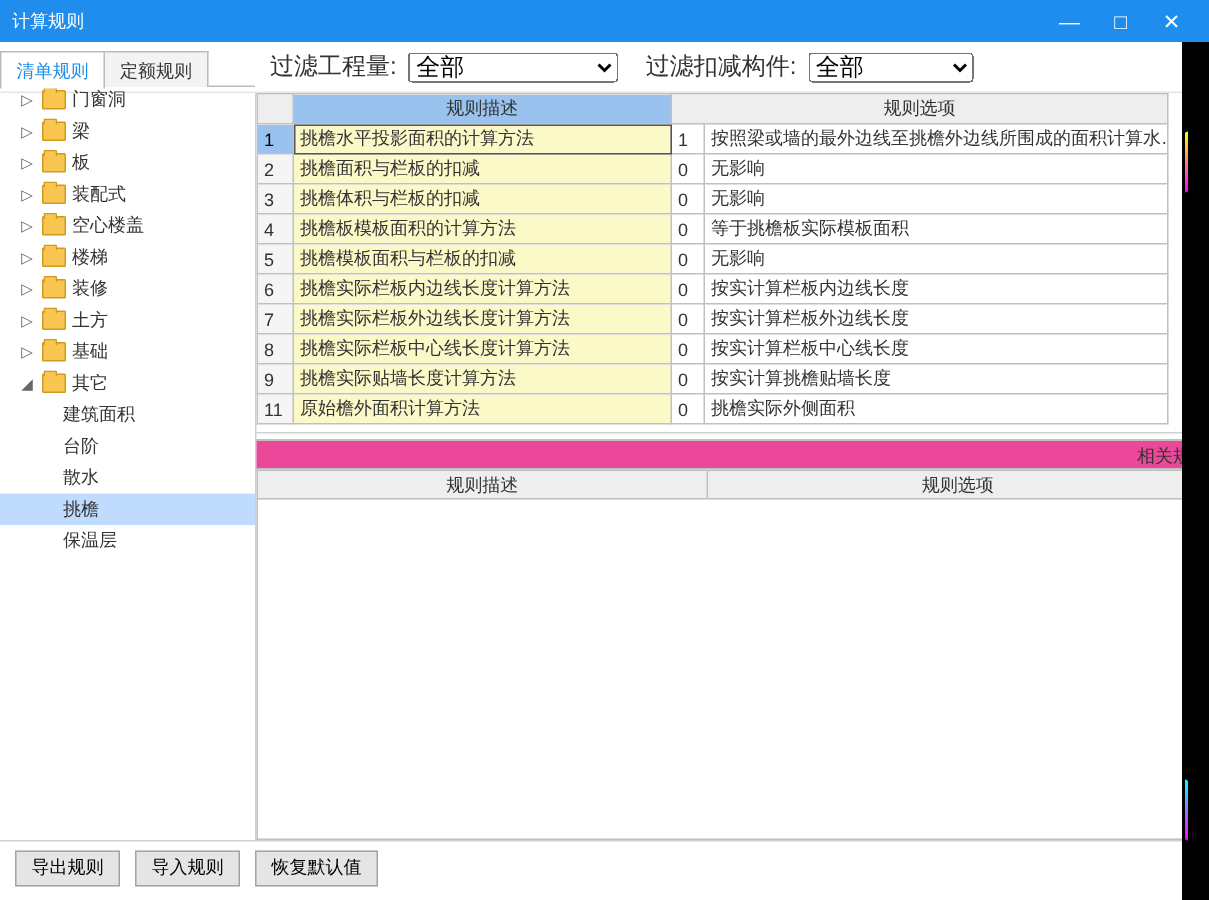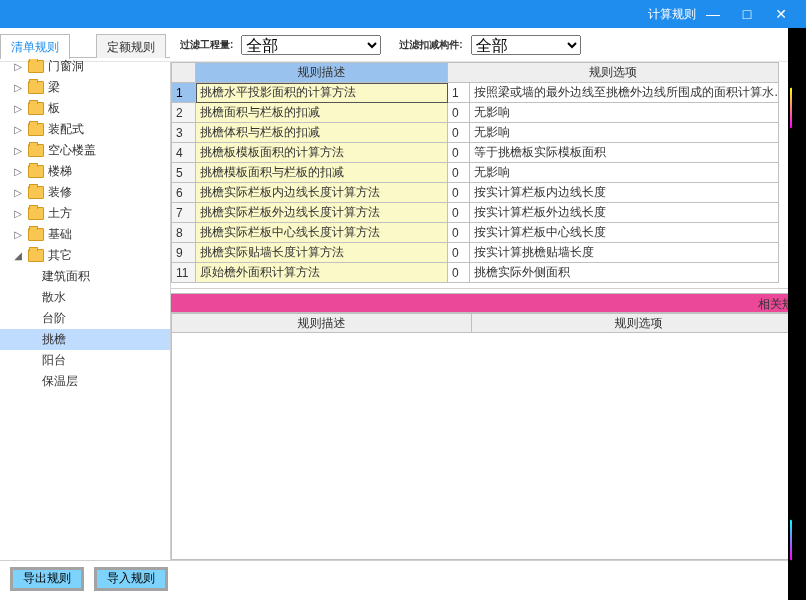--- a/index.html
+++ b/index.html
@@ -1,28 +1,28 @@
 <!DOCTYPE html>
 <html><head>
 <meta charset="utf-8">
 <style>
   * { box-sizing: border-box; margin: 0; padding: 0; }
   body { font-family: "Microsoft YaHei", SimSun, sans-serif; font-size: 12px; color: #333; width: 806px; height: 600px; background: #fff; position: relative; overflow: hidden;}
-  .titlebar { background: #1f8ded; color: #fff; height: 28px; line-height: 28px; padding: 0 8px; display: flex; justify-content: flex-end; align-items: center; }
+  .titlebar { background: #1f8ded; color: #fff; height: 28px; line-height: 28px; padding: 0 8px; display: flex; justify-content: space-between; align-items: center; }
   .title-actions { display: flex; gap: 0; }
   .title-btn { width: 34px; height: 28px; display: flex; align-items: center; justify-content: center; color: #fff; font-size: 14px; cursor: pointer; }
   .filters { height: 34px; display: flex; align-items: center; gap: 8px; padding: 0 10px 0 180px; border-bottom: 1px solid #e5e5e5; }
-  .filters .lbl { font-size: 10px; font-weight: bold; }
+  .filters .lbl { font-size: 16px; }
   .filters select { font-size: 16px; height: 20px; }
   #f1sel { width: 140px; }
   #f2sel { width: 110px; }
   .main { display: flex; height: 498px; }
 
   .side { width: 171px; border-right: 1px solid #d0d0d0; display: flex; flex-direction: column; }
-  .tabs { display: flex; border-bottom: 1px solid #bcbcbc; position: relative; top: -30px; margin-bottom: -30px; height: 26px; background: #fff; gap: 27px; }
+  .tabs { display: flex; border-bottom: 1px solid #bcbcbc; position: relative; top: -30px; margin-bottom: -30px; height: 26px; background: #fff; }
   .tab { padding: 4px 10px; border: 1px solid #bcbcbc; border-bottom: none; background: #f3f3f3; cursor: pointer; margin-right: -1px; margin-top: 2px; height: 24px; }
   .tab.active { background: #fff; color: #1f8ded; height: 25px; position: relative; z-index: 2; }
   .tree { flex: 1; overflow: auto; padding: 2px 0; position: relative; top: -4px; }
   .tree-row { display: flex; align-items: center; height: 21px; padding-left: 4px; cursor: pointer; }
   .tree-row.l1 { padding-left: 12px; }
   .tree-row.l2 { padding-left: 42px; }
   .tree-row.sel { background: #bfdcff; }
   .arrow { width: 12px; display: inline-block; color: #666; font-size: 10px; text-align: center; }
   .folder { width: 16px; height: 13px; background: #f9c652; border: 1px solid #d19a1e; border-radius: 1px; margin: 0 4px; position: relative; display: inline-block; }
   .folder::before { content:""; position:absolute; top:-3px; left:0; width:7px; height:3px; background:#f9c652; border:1px solid #d19a1e; border-bottom:none; border-radius:1px 1px 0 0; }
@@ -41,21 +41,21 @@
   .row-sel td.desc-cell { background: #fbf9c8; outline: 1px solid #555; outline-offset: -1px; }
 
   .section-label { background: #ec4899; text-align: right; height: 20px; line-height: 20px; border: 1px solid #c0c0c0; border-left: none; border-right: none; margin-top: 4px; }
   .sub-header { display: flex; height: 20px; }
   .sub-header > div { border: 1px solid #c0c0c0; text-align: center; line-height: 18px; background: #eee; }
   .sub-header .c1 { width: 300px; border-right: none; }
   .sub-header .c2 { flex: 1; }
   .sub-body { flex: 1; border: 1px solid #c0c0c0; border-top: none; }
 
   .footer { height: 36px; border-top: 1px solid #d0d0d0; display: flex; align-items: center; padding: 0 10px; gap: 10px; }
-  .btn { height: 24px; padding: 0 10px; background: #7dd3fc; border: 3px solid #a3a3a3; cursor: pointer; font-size: 12px; }
+  .btn { height: 24px; padding: 0 10px; background: #e5e5e5; border: 1px solid #a3a3a3; cursor: pointer; font-size: 12px; }
 
   .dark-strip { position: absolute; top: 28px; right: 0; width: 18px; bottom: 0; background: #000; }
   .dark-strip::before, .dark-strip::after { content:""; position:absolute; left:2px; width:2px; height:40px; }
   .dark-strip::before { top: 60px; background: linear-gradient(#ff0,#f0f); transform: skewY(-30deg);}
   .dark-strip::after { bottom: 40px; background: linear-gradient(#0ff,#f0f); transform: skewY(30deg);}
 </style>
 </head>
 <body>
 
 <div class="titlebar">
@@ -128,30 +128,27 @@
         </div>
         <div class="tree-row l1">
           <span class="arrow">◢</span>
           <span class="folder"></span>
           <span>其它</span>
         </div>
         <div class="tree-row l2">
           <span>建筑面积</span>
         </div>
         <div class="tree-row l2">
+          <span>台阶</span>
+        </div>
+        <div class="tree-row l2">
           <span>散水</span>
-        </div>
-        <div class="tree-row l2">
-          <span>台阶</span>
         </div>
         <div class="tree-row l2 sel">
           <span>挑檐</span>
-        </div>
-        <div class="tree-row l2">
-          <span>阳台</span>
         </div>
         <div class="tree-row l2">
           <span>保温层</span>
         </div>
       </div>
   </div>
 
   <div class="content">
     <div class="grid">
       <table class="gtable" id="gtable">
@@ -238,15 +235,16 @@
       <div class="c1">规则描述</div>
       <div class="c2">规则选项</div>
     </div>
     <div class="sub-body"></div>
   </div>
 </div>
 
 <div class="footer">
   <button class="btn">导出规则</button>
   <button class="btn">导入规则</button>
+  <button class="btn">恢复默认值</button>
 </div>
 
 <div class="dark-strip"></div>
 
 </body></html>

